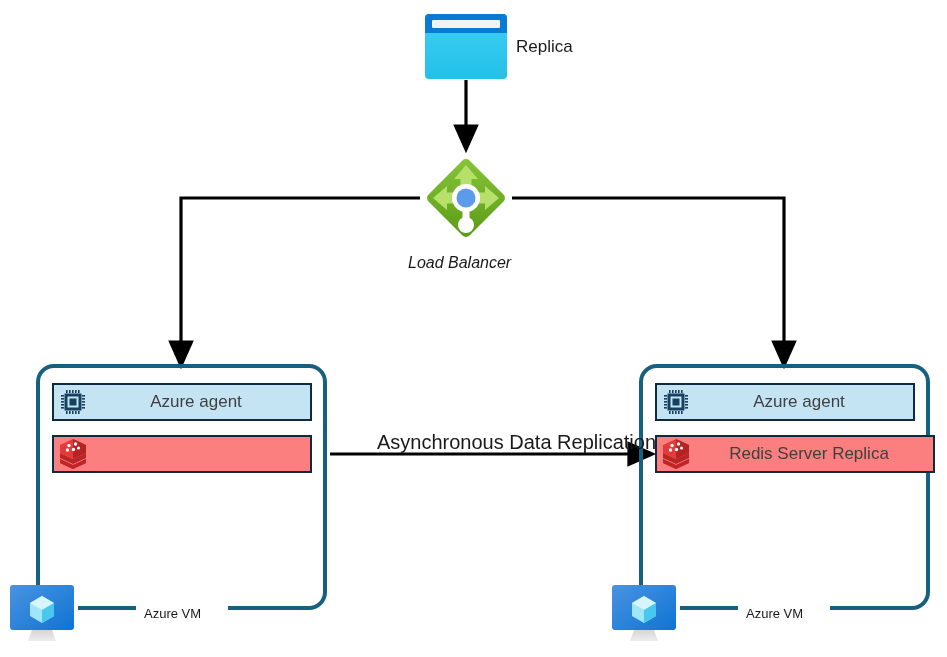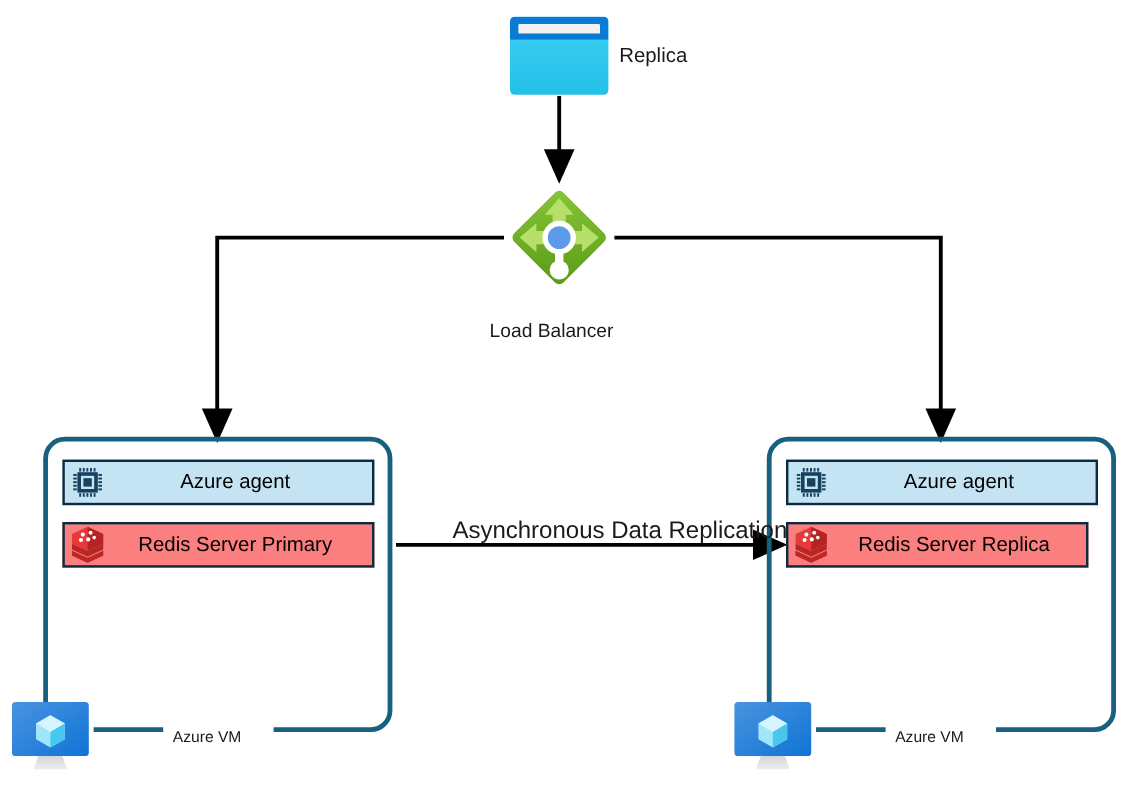--- a/index.html
+++ b/index.html
@@ -43,21 +43,21 @@
     height: 8px;
     margin: 0 7px;
     width: calc(100% - 14px);
     background: #f2f2f2;
     border-radius: 1px;
   }
   #client-label { left: 516px; top: 37px; font-size: 17px; }
 
   
   #lb-icon { left: 420px; top: 152px; width: 92px; height: 92px; }
-  #lb-label { left: 408px; top: 268px; font-size: 16px; }
+  #lb-label { left: 408px; top: 254px; font-size: 16px; font-style: italic; }
 
   
   #wires { position: absolute; left: 0; top: 0; width: 947px; height: 657px; }
 
   
   .vm-box {
     position: absolute;
     border: 4px solid #17607f;
     border-radius: 18px;
     background: transparent;
@@ -80,30 +80,30 @@
     border: 2px solid #0d2b40;
     box-sizing: border-box;
     display: flex;
     align-items: center;
     padding-left: 4px;
   }
   .svc .svc-text {
     flex: 1;
     text-align: center;
     font-size: 17px;
-    color: #000000;
+    color: #404040;
     padding-right: 6px;
   }
   .svc.agent { background: #c5e4f3; }
   .svc.redis { background: #fb7f7f; }
 
   #agent-left  { left: 52px;  top: 383px; width: 260px; }
   #redis-left  { left: 52px;  top: 435px; width: 260px; }
   #agent-right { left: 655px; top: 383px; width: 260px; }
-  #redis-right { left: 655px; top: 435px; width: 252px; }
+  #redis-right { left: 655px; top: 435px; width: 280px; }
 
   .ico { width: 30px; height: 30px; flex: 0 0 30px; }
 
   
   .vmicon { position: absolute; width: 66px; height: 62px; }
   #vmicon-left  { left: 9px;   top: 583px; }
   #vmicon-right { left: 611px; top: 583px; }
 
   .vm-name { font-size: 13px; }
   #vm-left-name  { left: 144px; top: 606px; }
@@ -210,21 +210,20 @@
         <path d="M15,0 L28,6 L28,14 L15,20 Z" fill="#b52424"></path>
         <g fill="#ffffff">
           <circle cx="11" cy="6.5" r="1.7"></circle>
           <circle cx="17.5" cy="5" r="1.7"></circle>
           <circle cx="9.5" cy="11" r="1.7"></circle>
           <circle cx="15.5" cy="10.5" r="1.7"></circle>
           <circle cx="20.5" cy="9" r="1.5"></circle>
         </g>
       </svg>
     </span>
-    <span class="svc-text">Redis Server Primary</span>
   </div>
 
   <div id="vmicon-left" class="vmicon">
     <svg viewBox="0 0 66 62" width="66" height="62" xmlns="http://www.w3.org/2000/svg">
       <defs>
         <linearGradient id="mon1" x1="0" y1="0" x2="1" y2="1">
           <stop offset="0%" stop-color="#4a93e0"></stop>
           <stop offset="100%" stop-color="#0f74d4"></stop>
         </linearGradient>
         <linearGradient id="std1" x1="0" y1="0" x2="0" y2="1">

